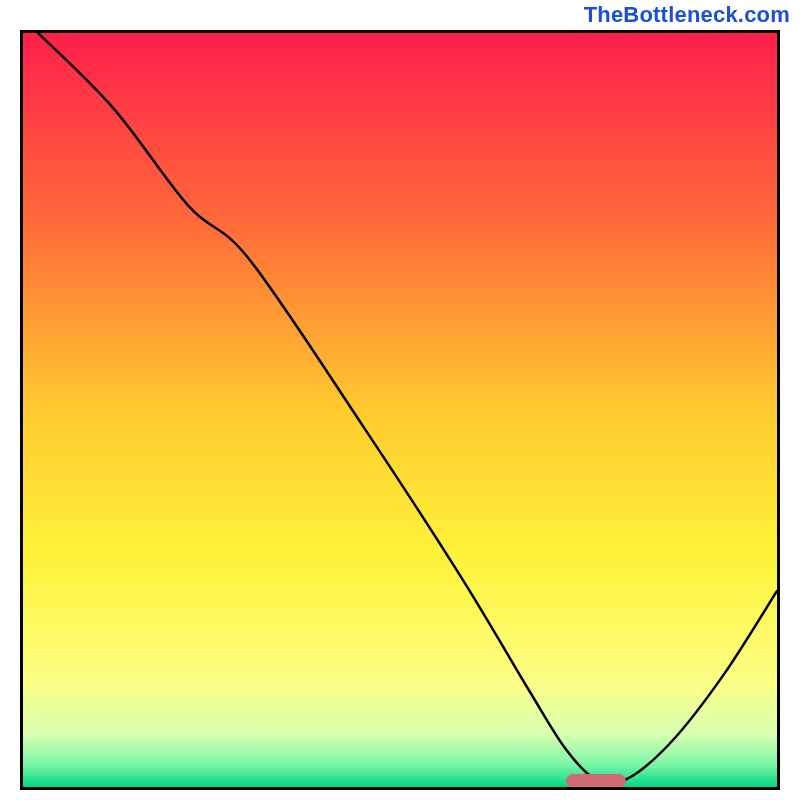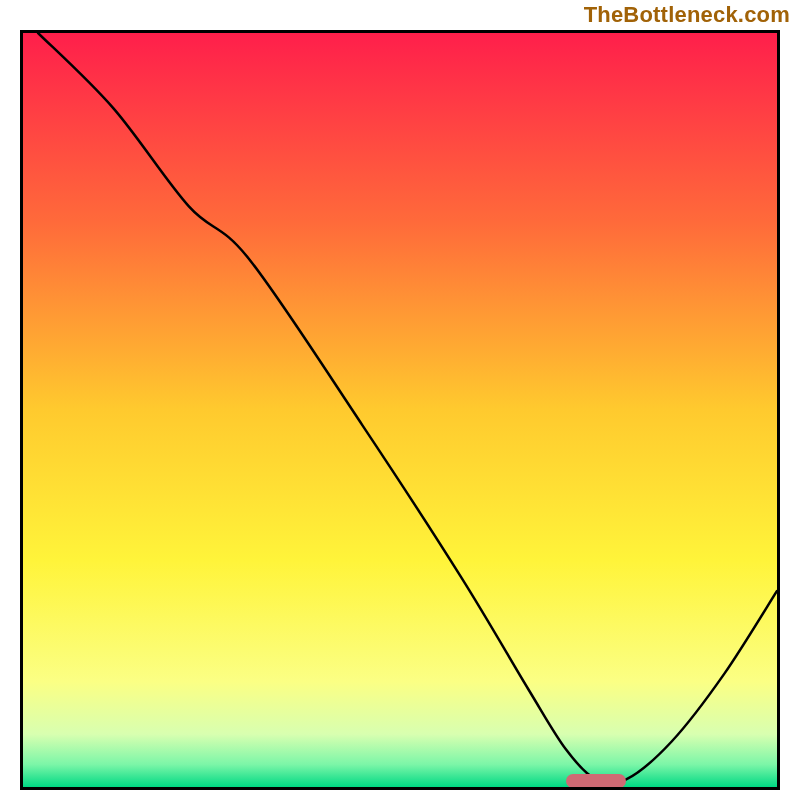--- a/index.html
+++ b/index.html
@@ -15,21 +15,21 @@
     position: relative;
     width: 800px;
     height: 800px;
   }
   .watermark {
     position: absolute;
     top: 2px;
     right: 10px;
     font-size: 22px;
     font-weight: 600;
-    color: #a16207;
+    color: #1d4ed8;
     letter-spacing: 0.2px;
   }
   .plot-area {
     position: absolute;
     left: 20px;
     top: 30px;
     width: 760px;
     height: 760px;
     border: 3px solid #000000;
     box-sizing: border-box;

